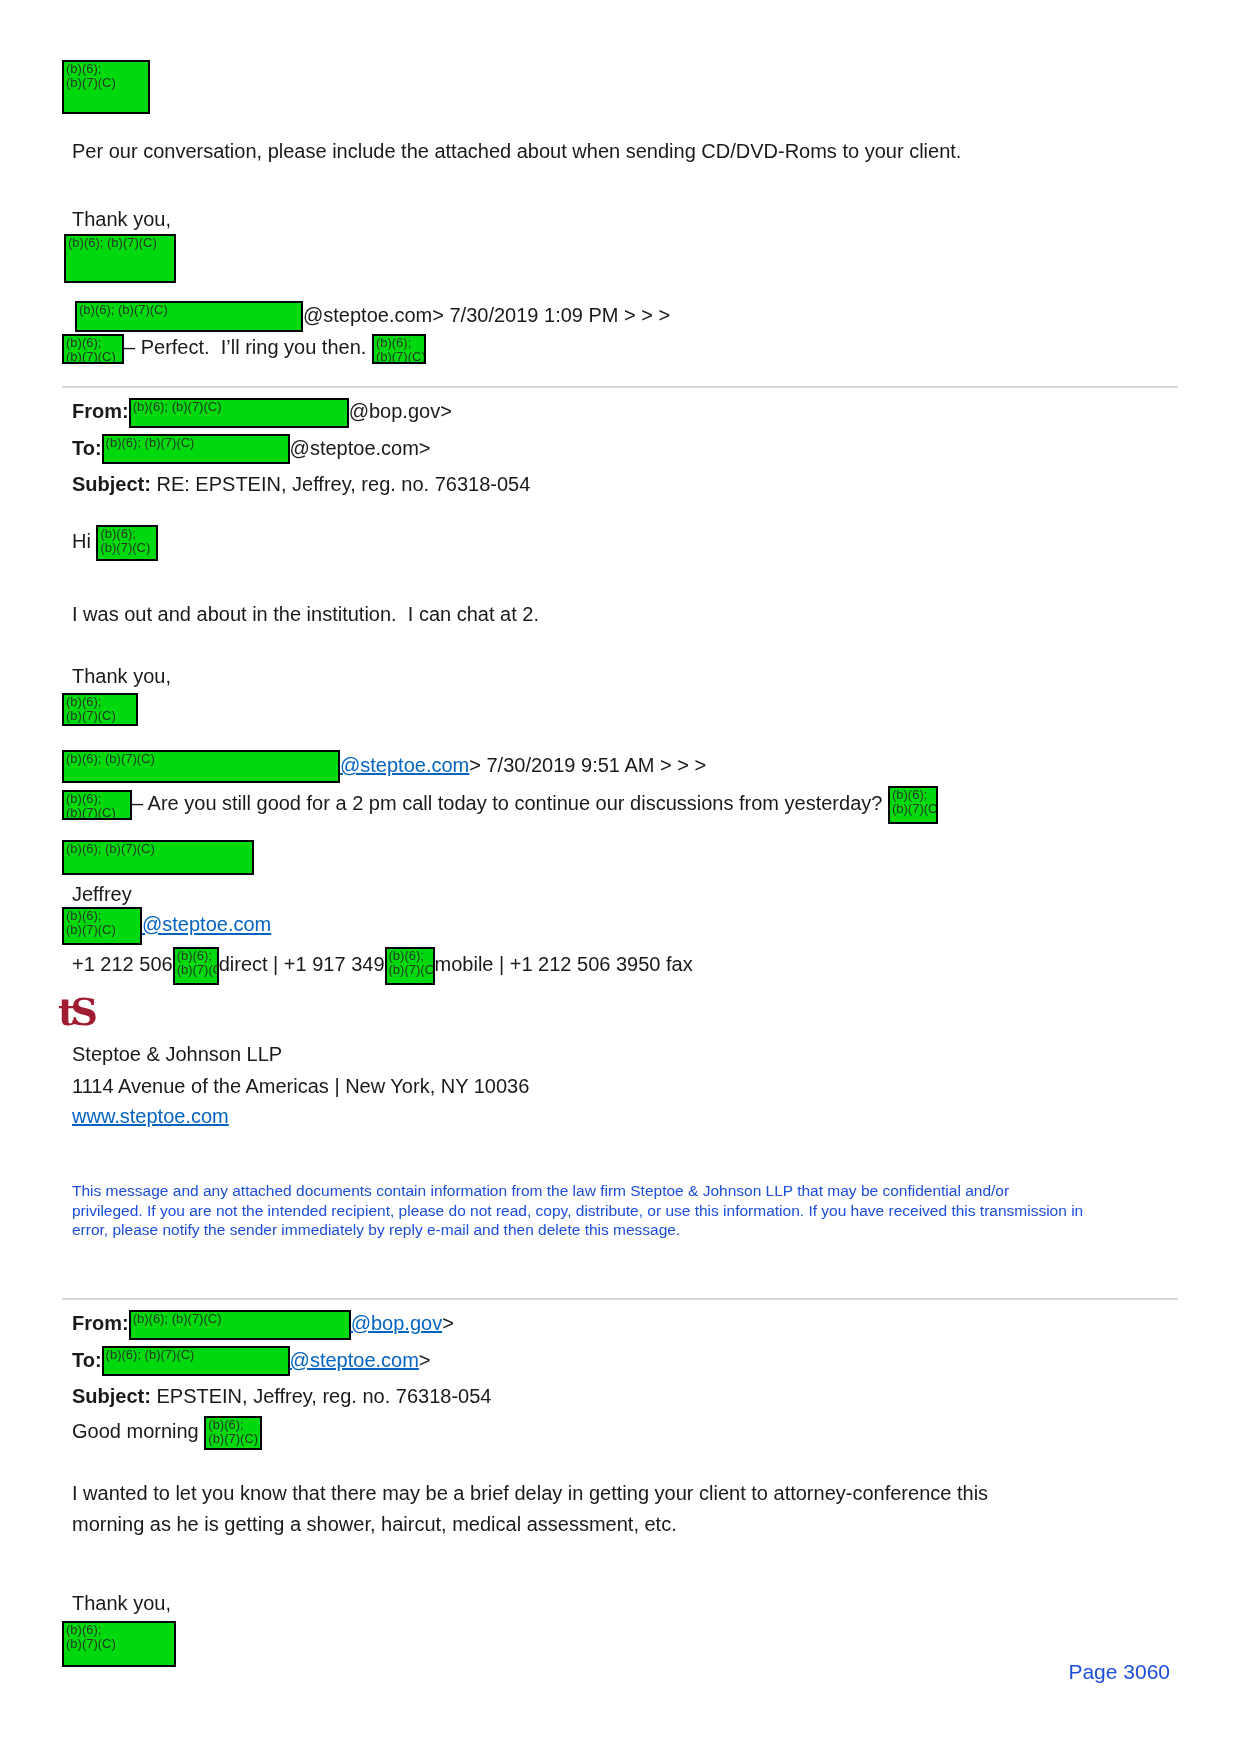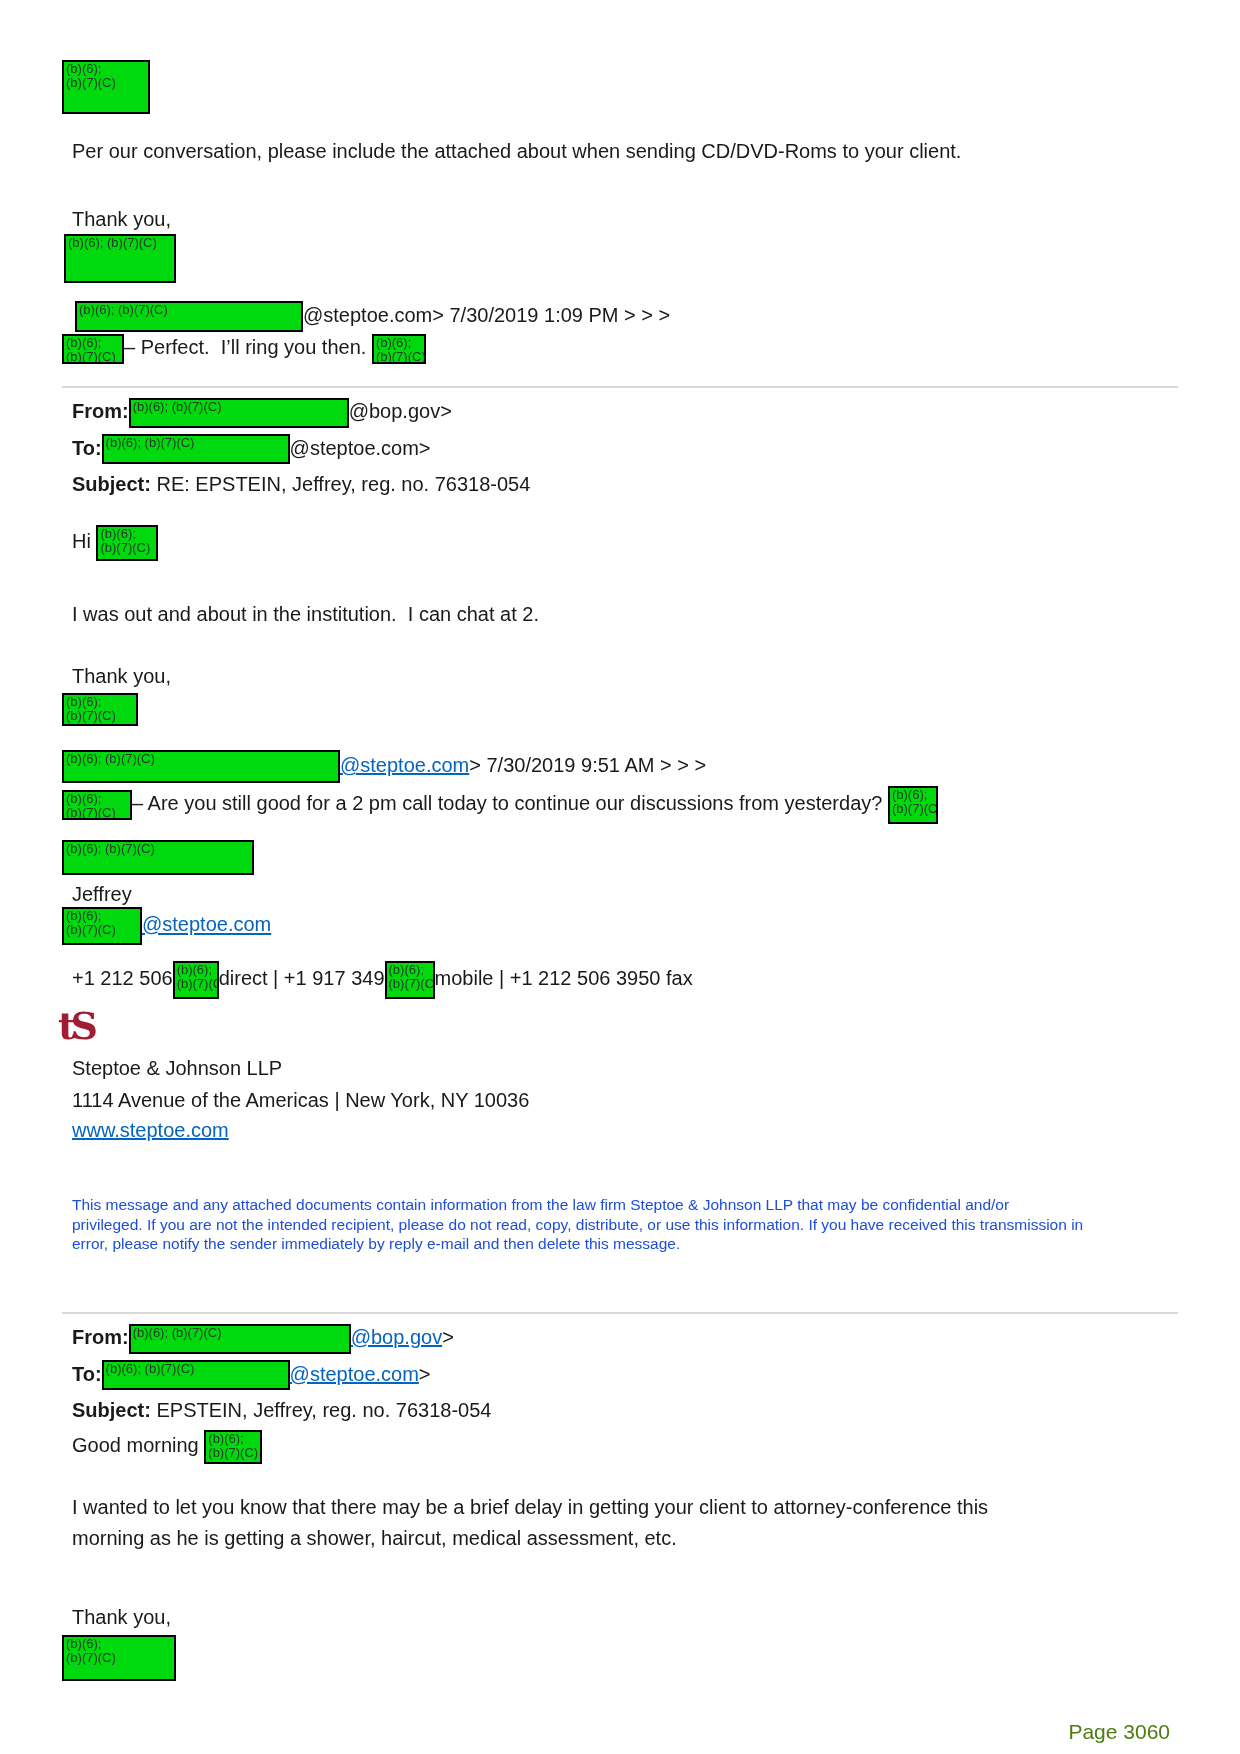--- a/index.html
+++ b/index.html
@@ -57,24 +57,24 @@
     letter-spacing: -5px;
   }
   .disclaimer {
     font-size: 15.5px;
     line-height: 19.5px;
     max-width: 1012px;
     color: #1d4ed8;
   }
   .pagenum {
     position: absolute;
-    top: 1720px;
+    top: 1660px;
     right: 70px;
     font-size: 21px;
-    color: #4d7c0f;
+    color: #1d4ed8;
   }
 </style>
 </head>
 <body>
 
 <div class="page">
 
   <span class="redact block" style="width:88px;height:54px">
     <span class="rl">(b)(6);</span>
     <span class="rl">(b)(7)(C)</span>
@@ -136,21 +136,21 @@
 
   <div>
     <span class="redact block" style="width:192px;height:35px;margin-top:16px">
       <span class="rl">(b)(6); (b)(7)(C)</span>
     </span>
     <p class="line ml10" style="margin-top:6px">Jeffrey</p>
     <p class="line"><span class="redact" style="width:80px;height:38px">
           <span class="rl">(b)(6);</span>
           <span class="rl">(b)(7)(C)</span>
         </span><span class="link">@steptoe.com</span></p>
-    <p class="line ml10" style="margin-top:16px"><span class="pw">+1 212 506</span><span class="redact" style="width:46px;height:38px">
+    <p class="line ml10" style="margin-top:2px"><span class="pw">+1 212 506</span><span class="redact" style="width:46px;height:38px">
           <span class="rl">(b)(6);</span>
           <span class="rl">(b)(7)(C)</span>
         </span><span class="pw">direct | +1 917 349</span><span class="redact" style="width:50px;height:38px">
           <span class="rl">(b)(6);</span>
           <span class="rl">(b)(7)(C)</span>
         </span><span class="pw">mobile | +1 212 506 3950 fax</span></p>
     <p class="logo" style="margin:8px 0 0 -4px">tS</p>
     <p class="line ml10" style="margin-top:10px">Steptoe &amp; Johnson LLP</p>
     <p class="line ml10" style="margin-top:6px">1114 Avenue of the Americas | New York, NY 10036</p>
     <p class="line ml10" style="margin-top:4px"><span class="link">www.steptoe.com</span></p>

